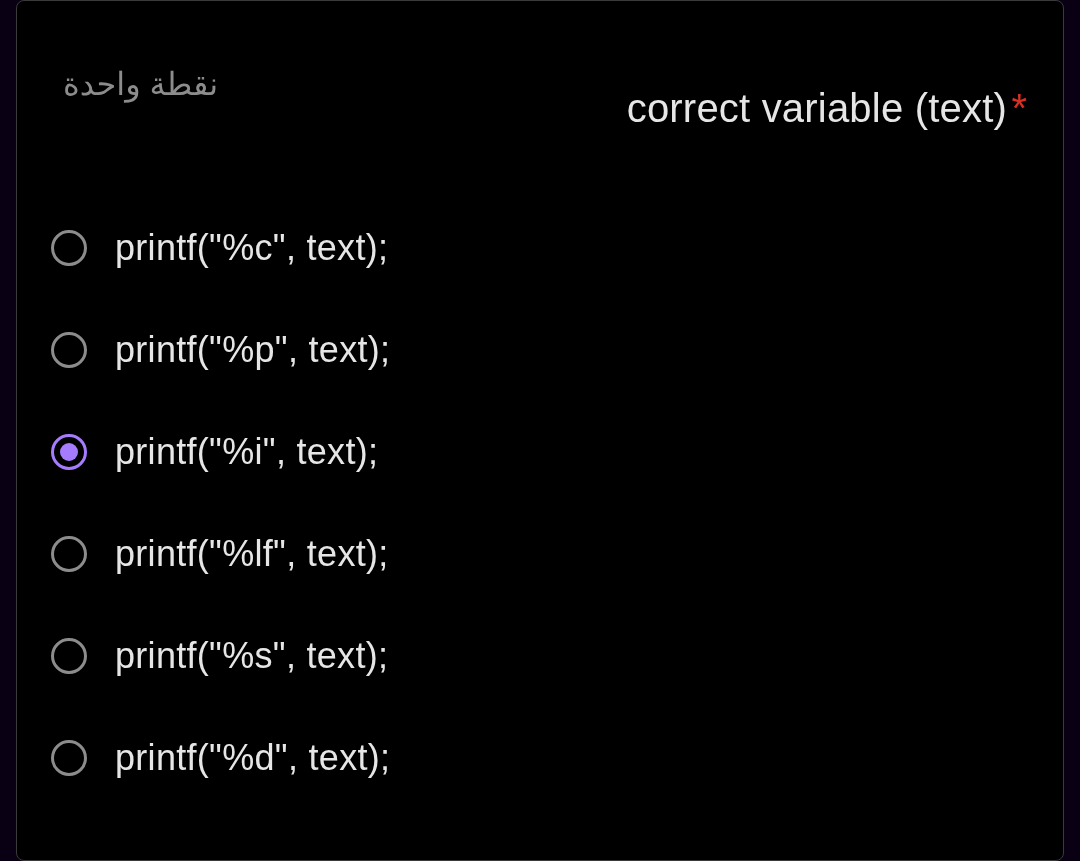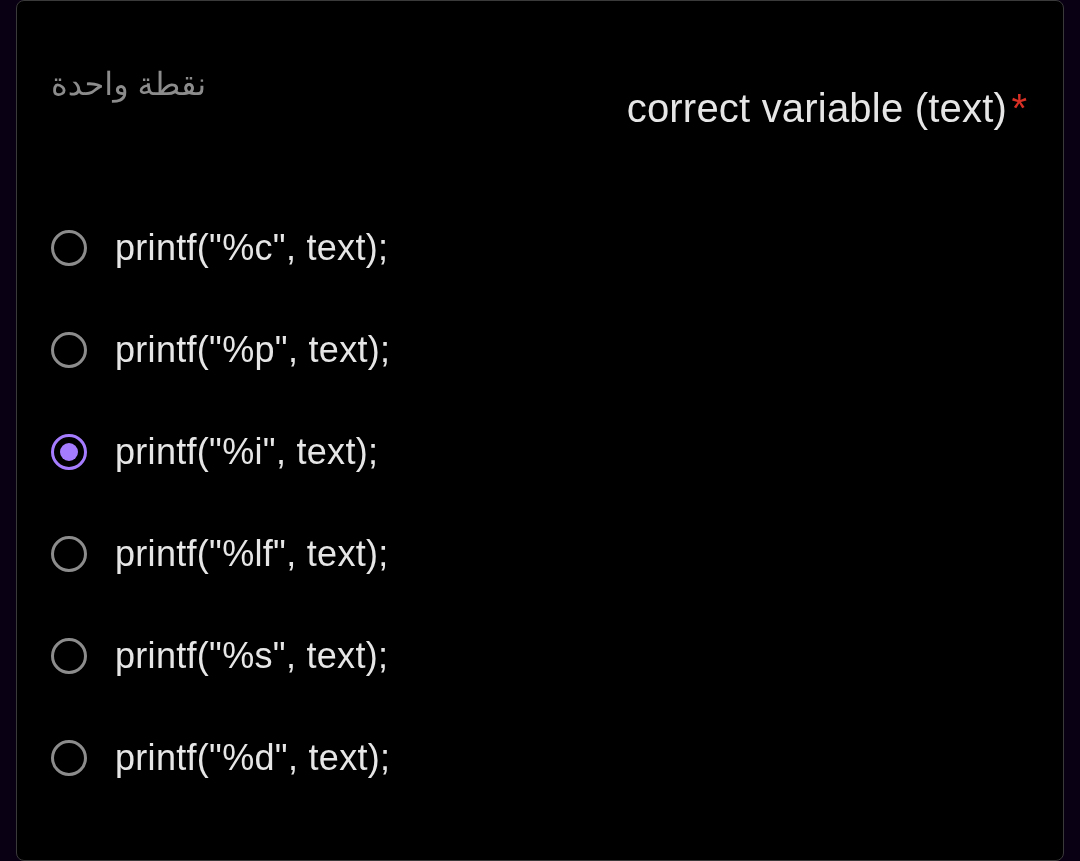--- a/index.html
+++ b/index.html
@@ -21,20 +21,21 @@
     position: relative;
     overflow: hidden;
   }
   .question-header {
     display: flex;
     flex-direction: row;
     align-items: flex-start;
     justify-content: space-between;
     gap: 40px;
     margin-top: 20px;
+    margin-left: 12px;
   }
   .points {
     color: #8c8c8c;
     font-size: 32px;
     direction: rtl;
     white-space: nowrap;
     padding-top: 4px;
   }
   .question-text-wrap {
     flex: 1;

